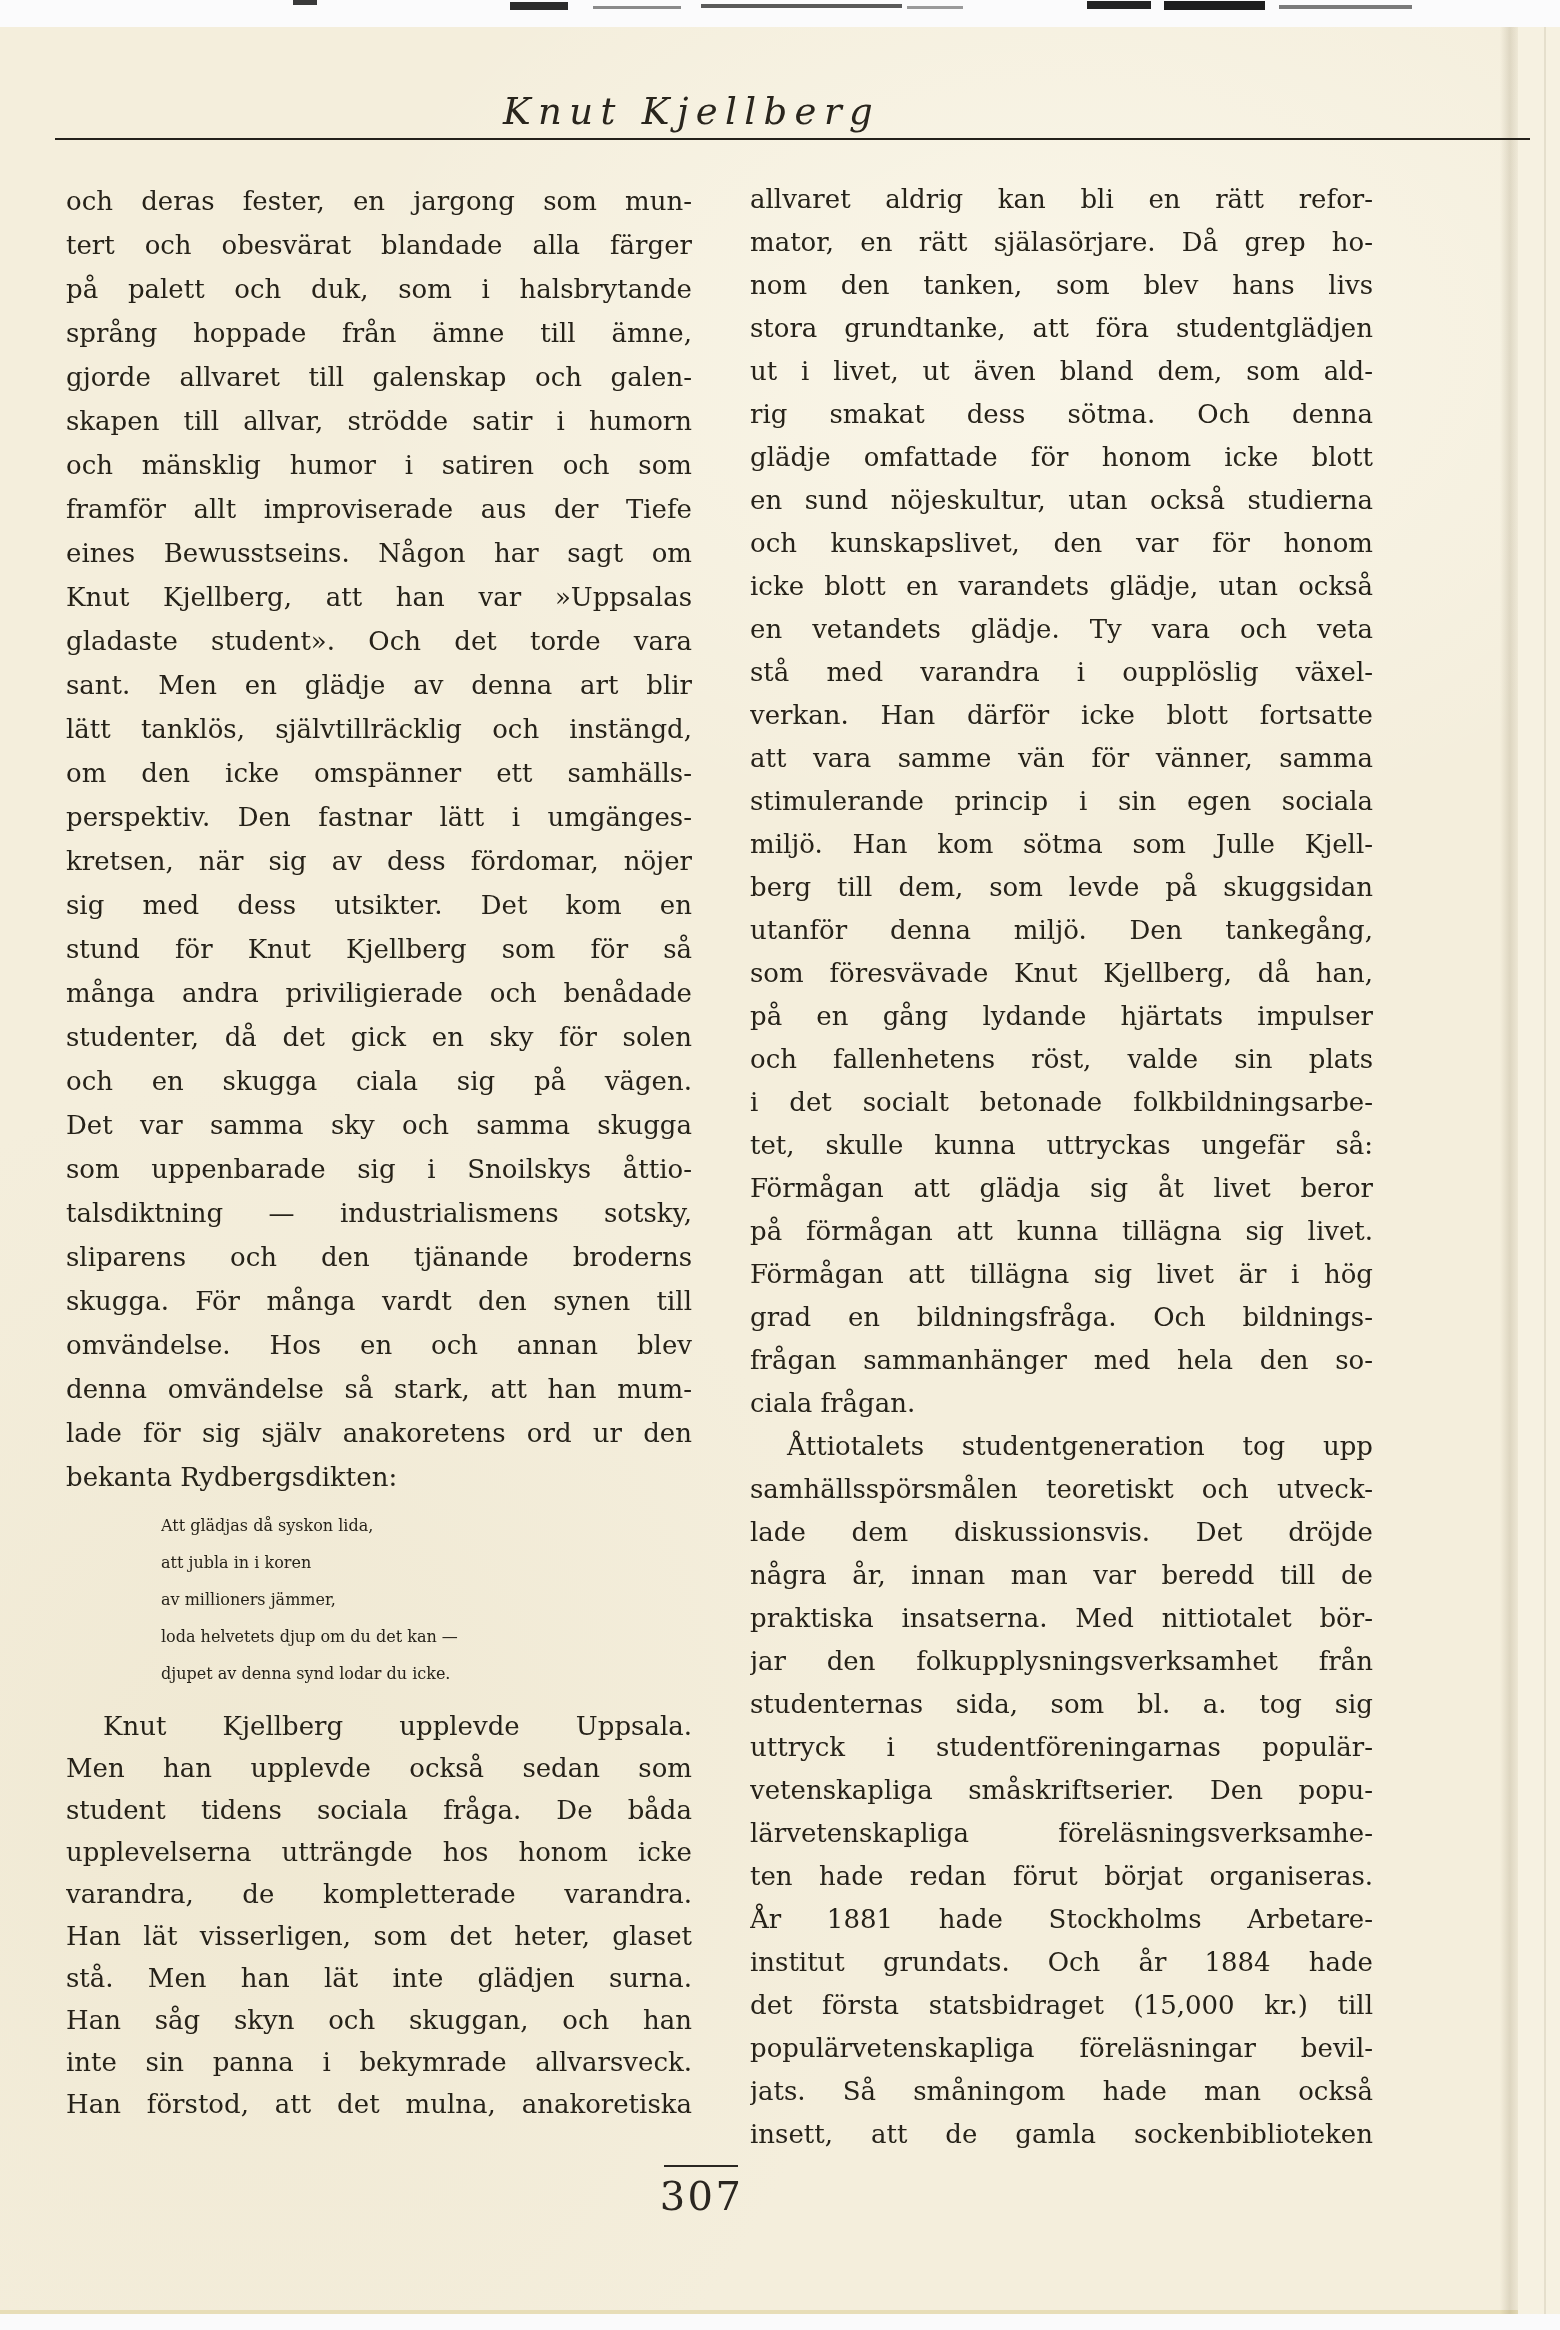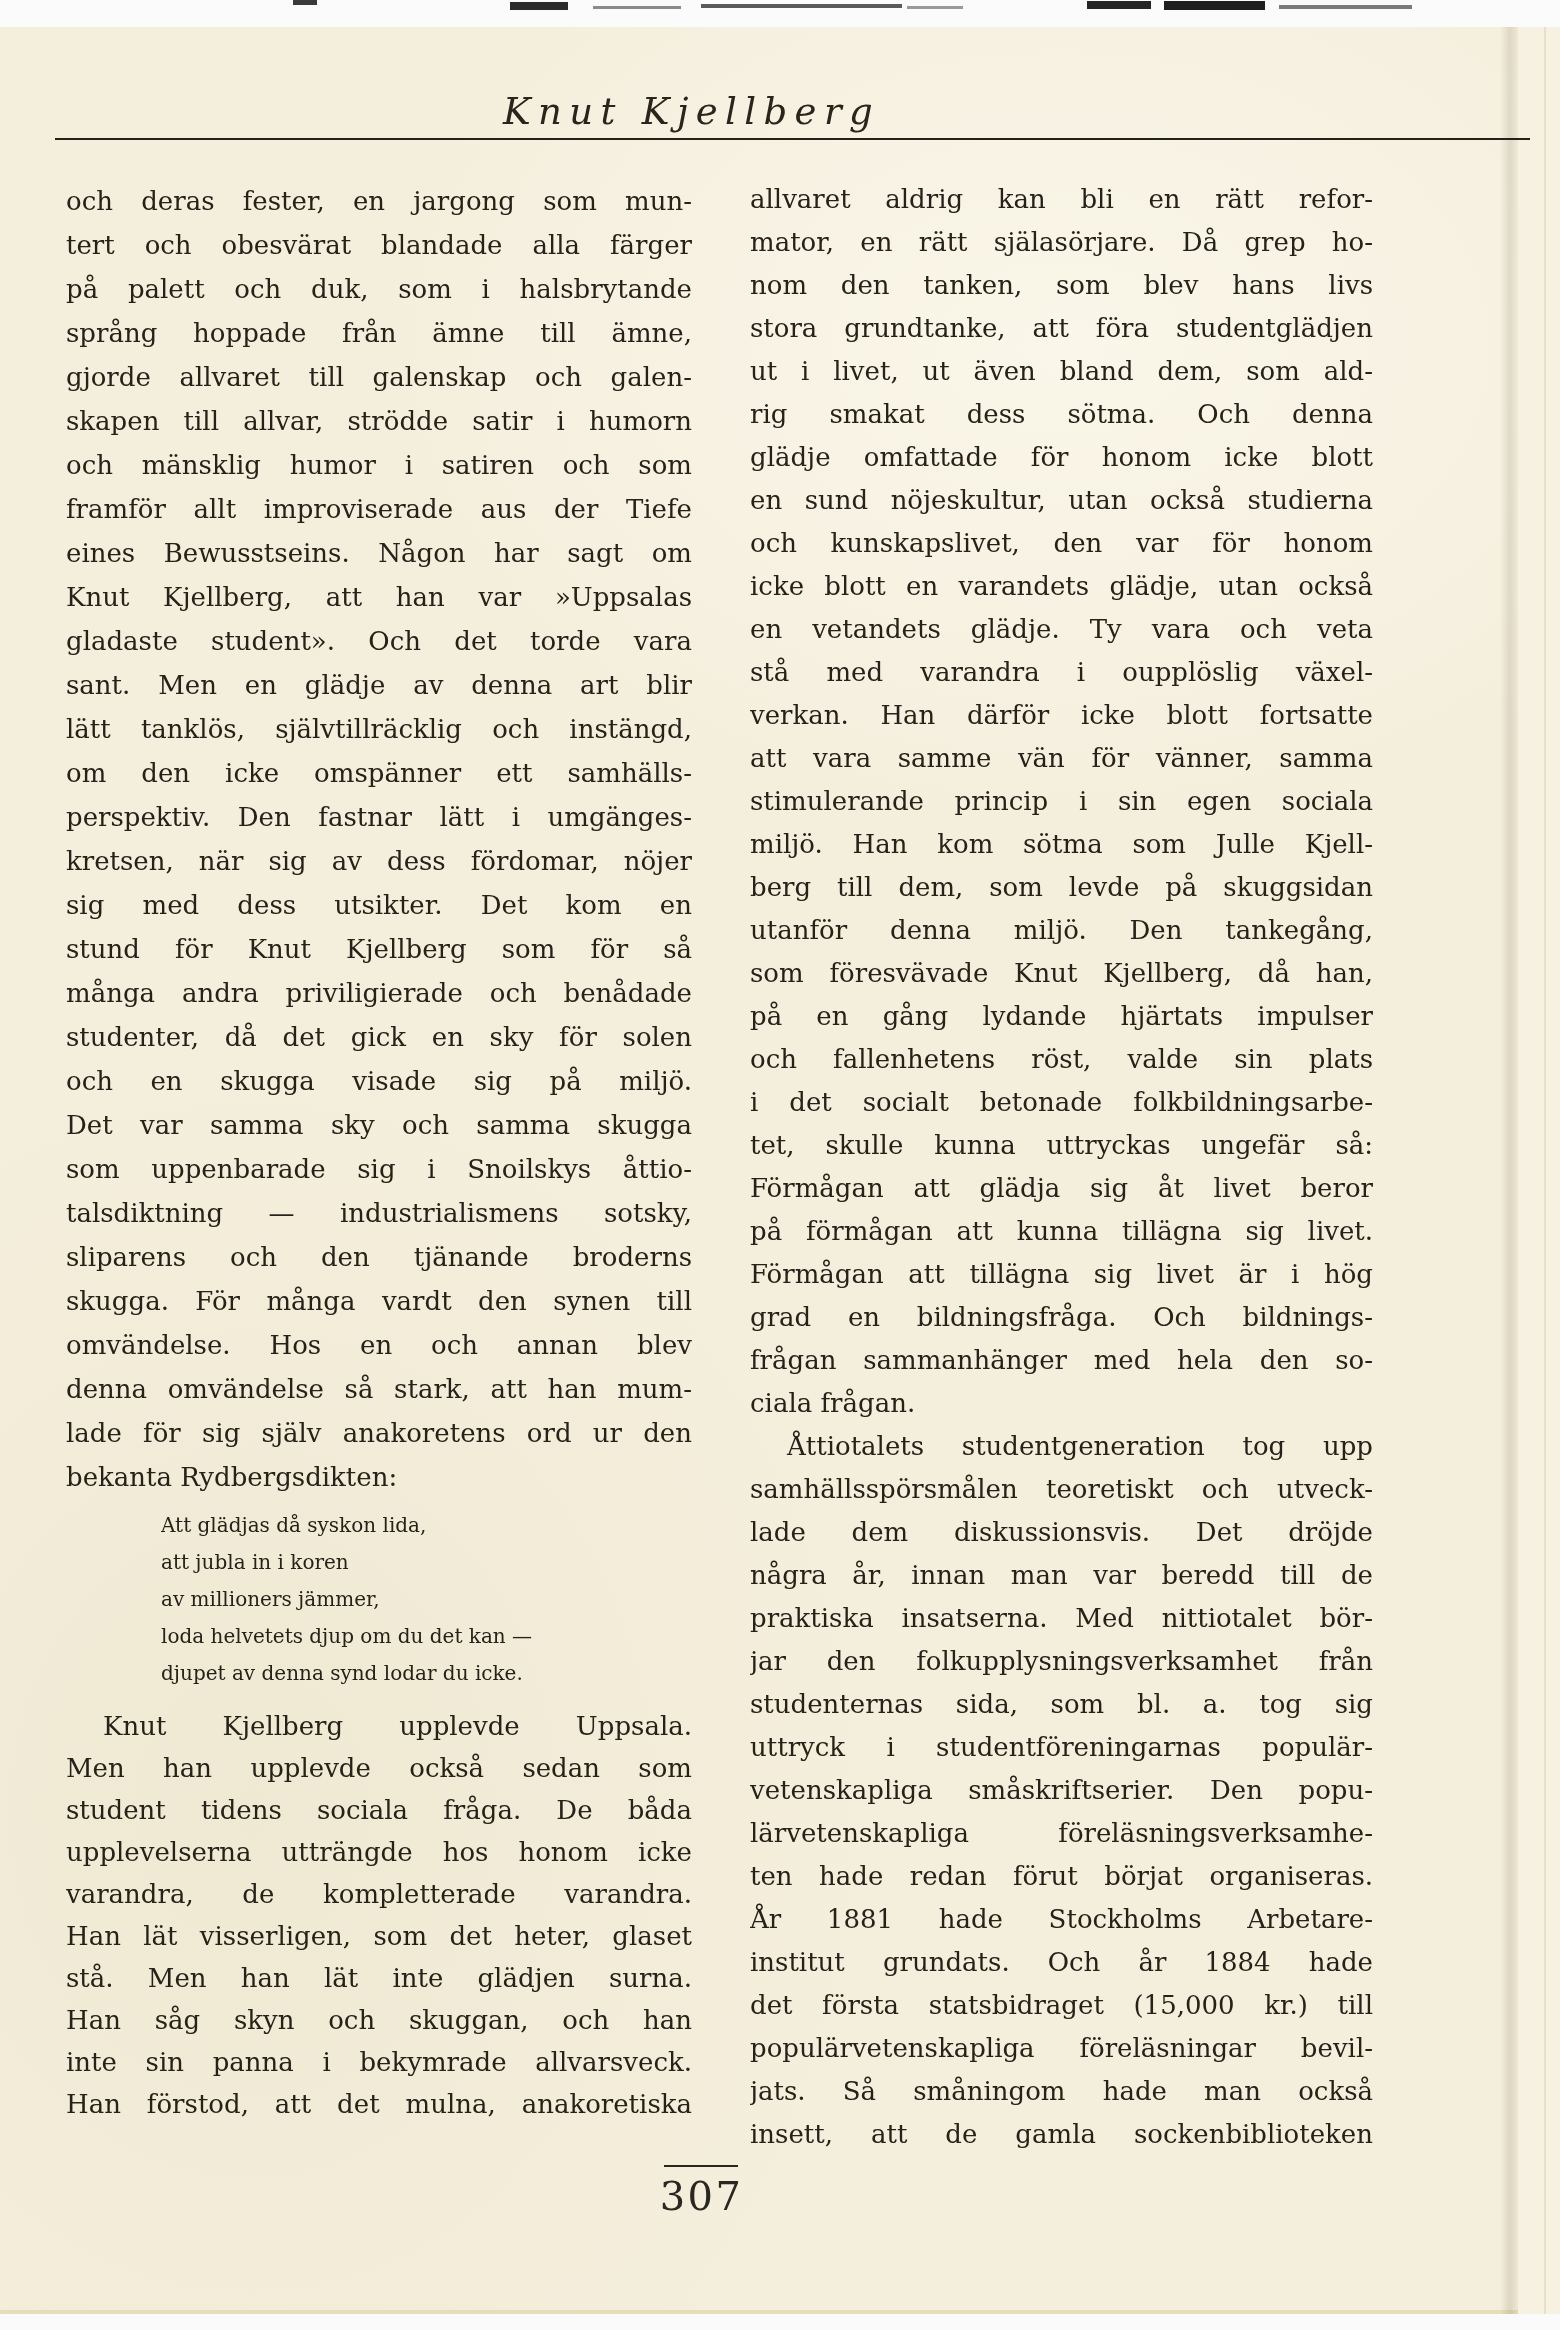--- a/index.html
+++ b/index.html
@@ -55,21 +55,21 @@
     text-align:justify;text-align-last:justify;
     overflow:hidden;white-space:normal;
   }
   .bline {height:44px;line-height:44px;}
   .bline2{height:43px;line-height:43px;}
   .bline3{height:42px;line-height:42px;}
   .no-just{text-align-last:left;}
   .indent{text-indent:37px;}
   .poem{padding:8px 0 13px 95px;}
   .poem-line{
-    height:37px;line-height:37px;font-size:20px;
+    height:37px;line-height:37px;font-size:16px;
     text-align:left;text-align-last:left;overflow:hidden;
   }
   
   .footer-rule{
     position:absolute;left:664px;top:2165px;width:74px;height:2.4px;
     background:#2a2722;
   }
   .page-number{
     position:absolute;left:637px;top:2171px;width:129px;
     text-align:center;font-size:40px;line-height:51px;
@@ -115,21 +115,21 @@
       <div class="bline">gladaste student».  Och det torde vara</div>
       <div class="bline">sant.  Men en glädje av denna art blir</div>
       <div class="bline">lätt tanklös, självtillräcklig och instängd,</div>
       <div class="bline">om den icke omspänner ett samhälls-</div>
       <div class="bline">perspektiv.  Den fastnar lätt i umgänges-</div>
       <div class="bline">kretsen, när sig av dess fördomar, nöjer</div>
       <div class="bline">sig med dess utsikter.  Det kom en</div>
       <div class="bline">stund för Knut Kjellberg som för så</div>
       <div class="bline">många andra priviligierade och benådade</div>
       <div class="bline">studenter, då det gick en sky för solen</div>
-      <div class="bline">och en skugga visade sig på miljö.</div>
+      <div class="bline">och en skugga ciala sig på vägen.</div>
       <div class="bline">Det var samma sky och samma skugga</div>
       <div class="bline">som uppenbarade sig i Snoilskys åttio-</div>
       <div class="bline">talsdiktning — industrialismens sotsky,</div>
       <div class="bline">sliparens och den tjänande broderns</div>
       <div class="bline">skugga.  För många vardt den synen till</div>
       <div class="bline">omvändelse.  Hos en och annan blev</div>
       <div class="bline">denna omvändelse så stark, att han mum-</div>
       <div class="bline">lade för sig själv anakoretens ord ur den</div>
       <div class="bline no-just">bekanta Rydbergsdikten:</div>
     </div>

